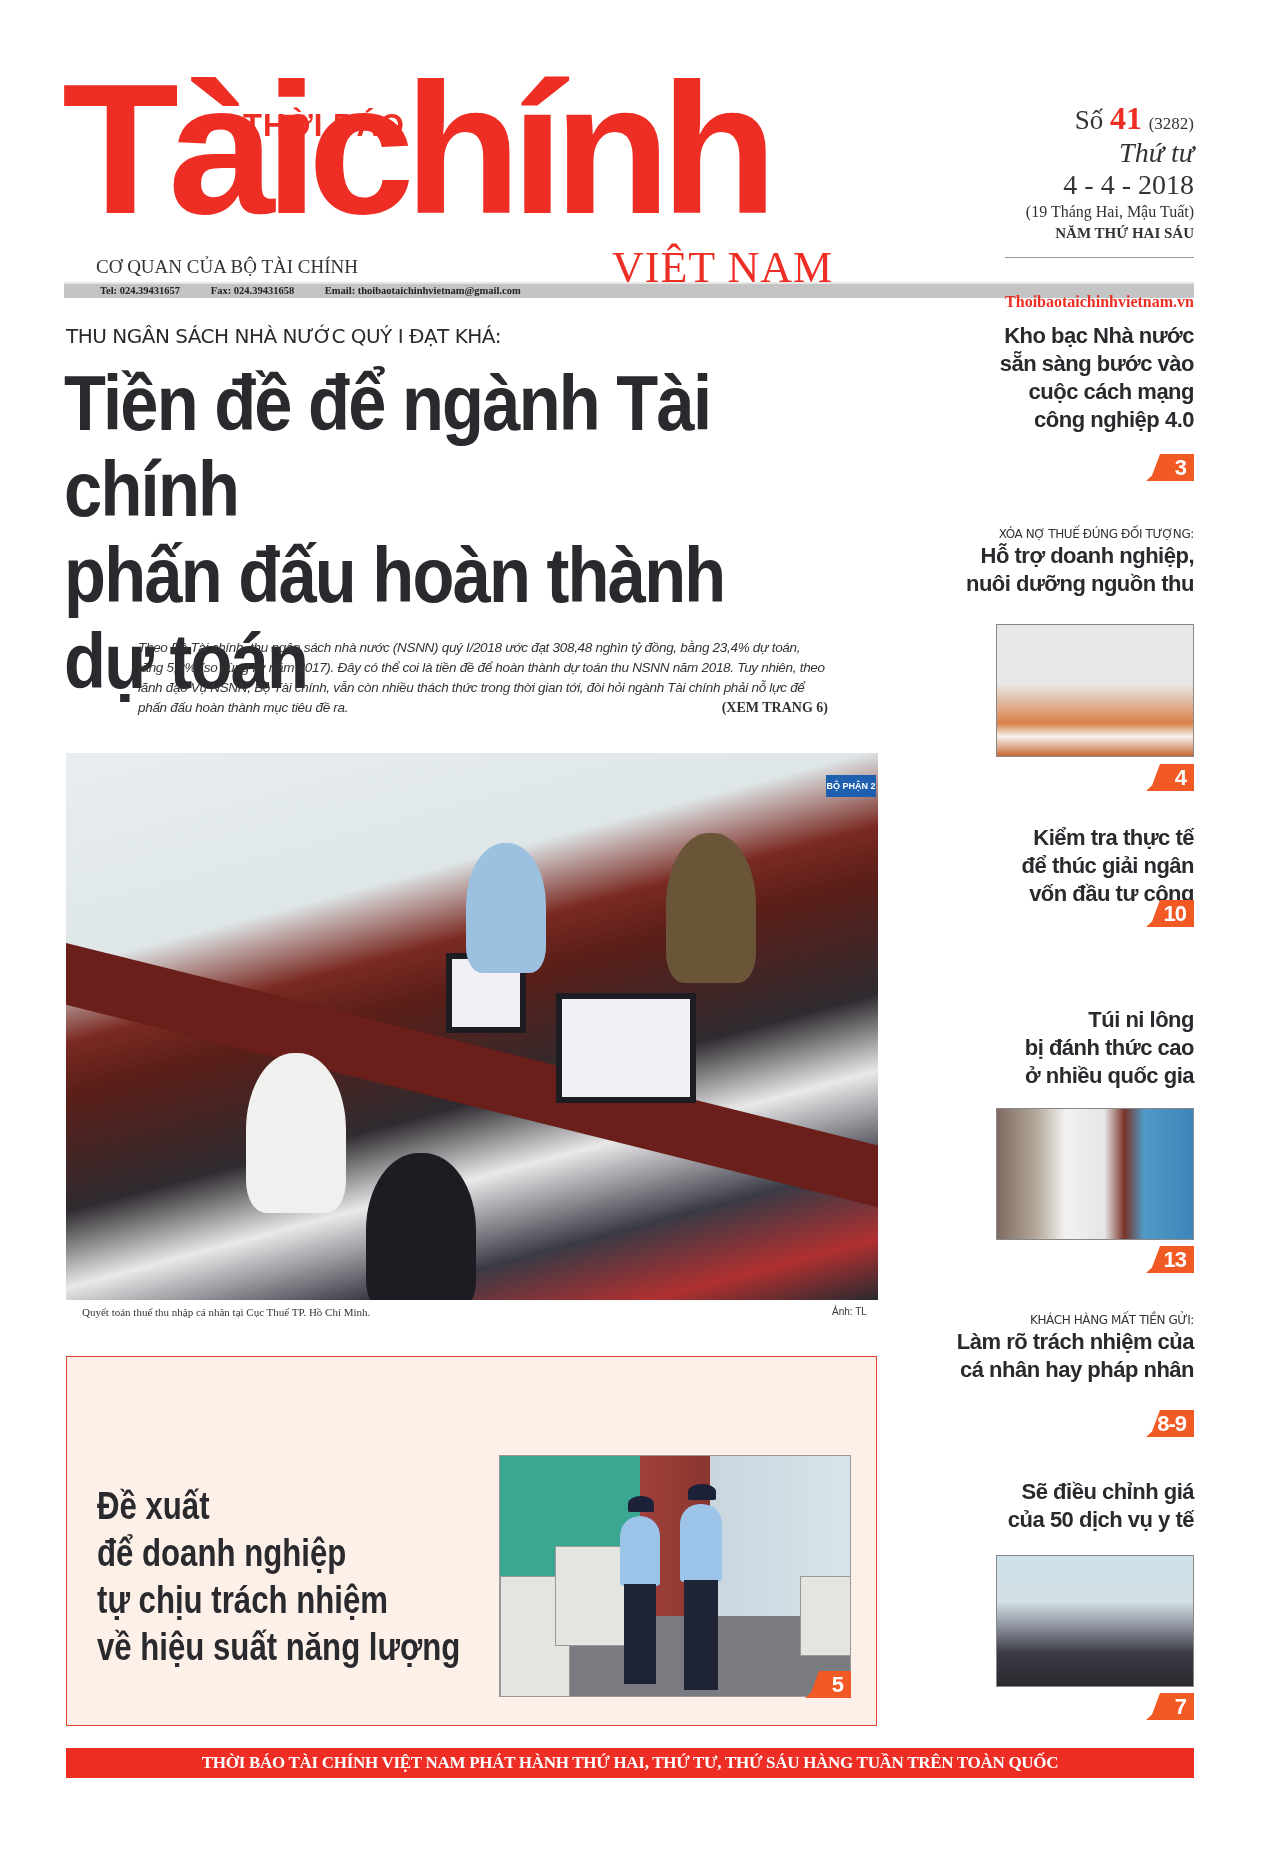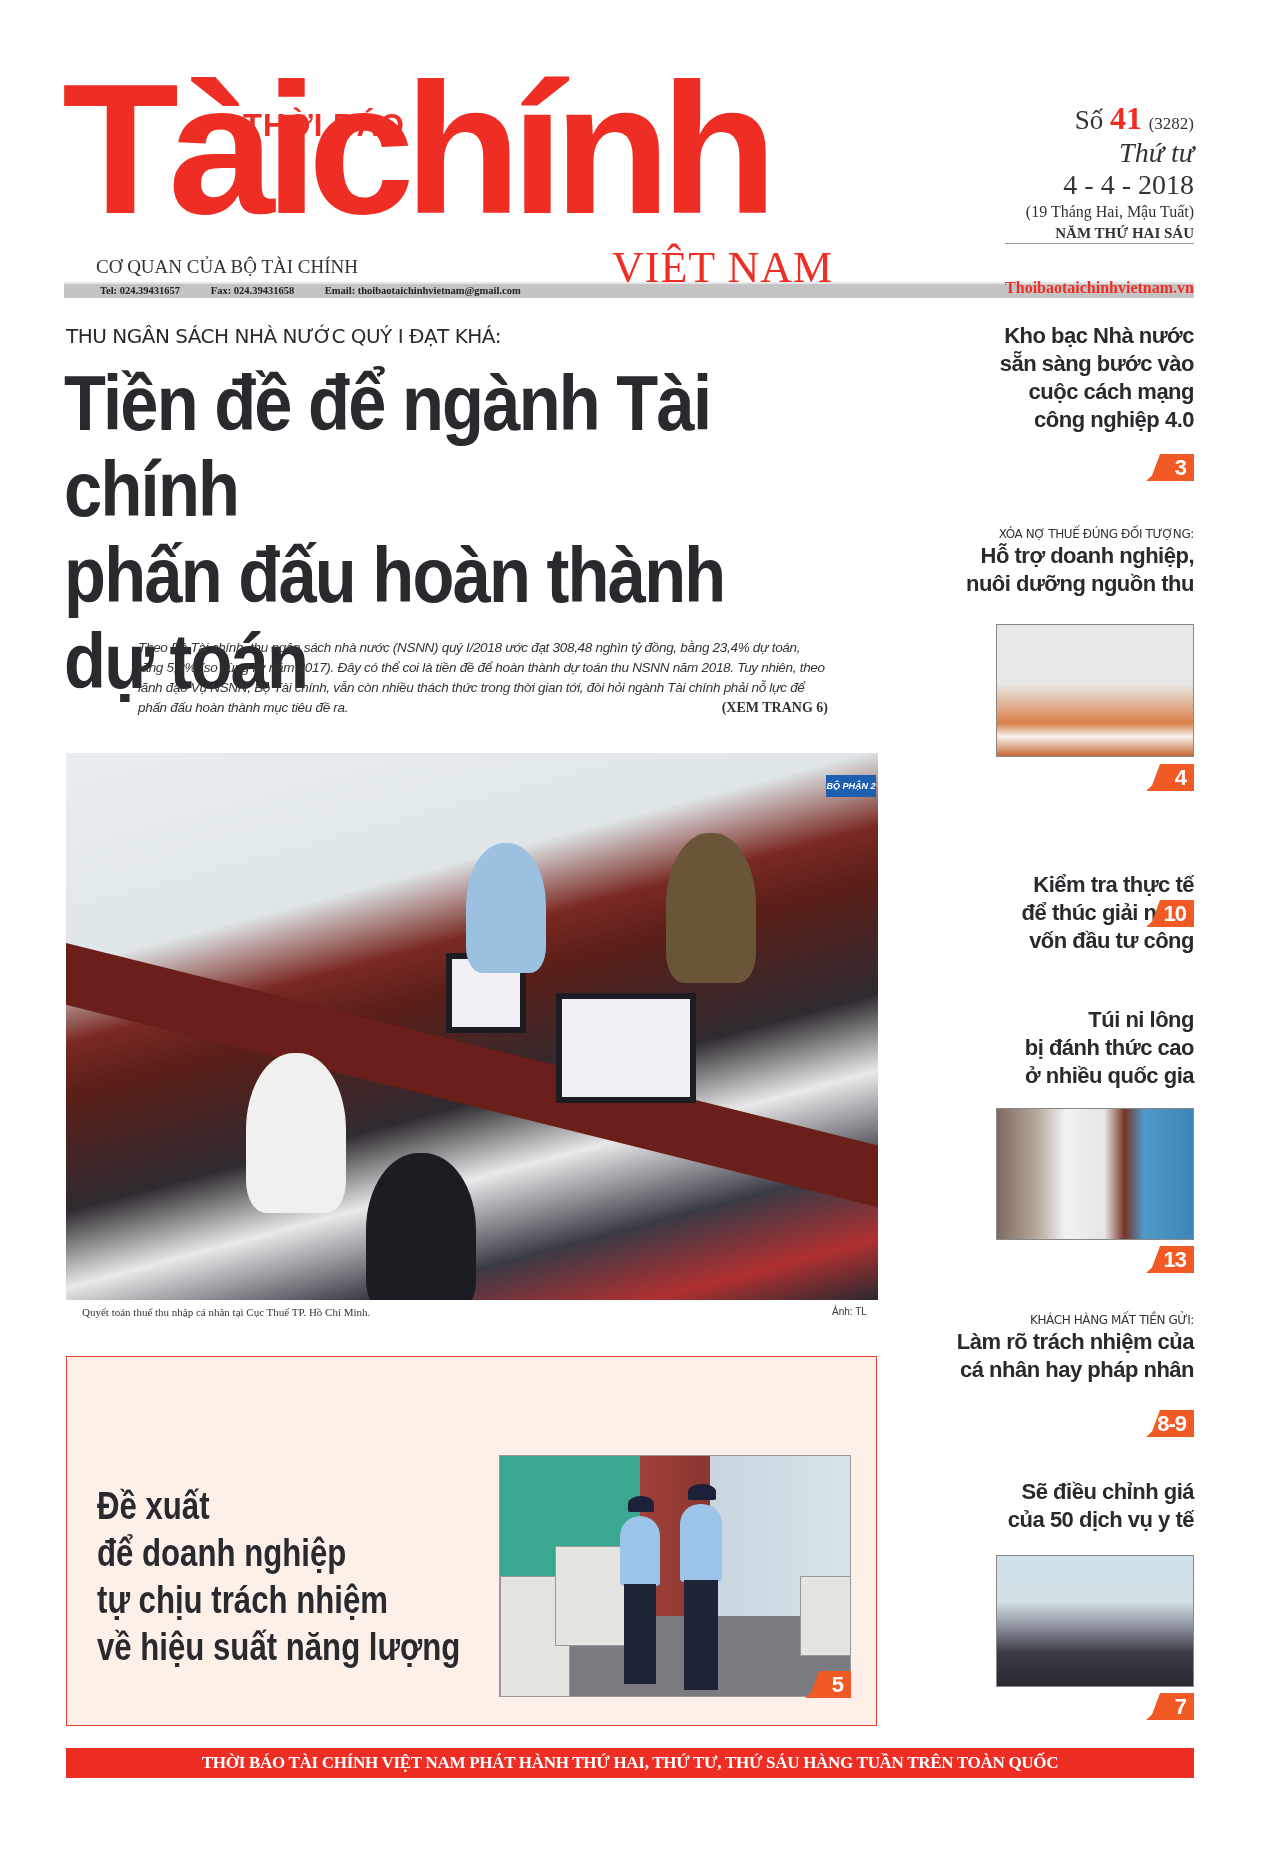--- a/index.html
+++ b/index.html
@@ -17,33 +17,33 @@
   .contact-bar span { margin-right: 28px; }
 
   
   .issue { right: 86px; top: 100px; text-align: right; font-family: "Liberation Serif", serif; color: #333; }
   .issue .so { font-size: 27px; }
   .issue .so b { color: #ee2e24; font-size: 32px; }
   .issue .so small { font-size: 17px; }
   .issue .day { font-size: 28px; font-style: italic; line-height: 32px; }
   .issue .date { font-size: 28px; line-height: 32px; }
   .issue .lunar { font-size: 16px; line-height: 22px; }
-  .issue .year { font-size: 15px; font-weight: bold; line-height: 20px; border-bottom: 1px solid #999; padding-bottom: 0; }
+  .issue .year { font-size: 15px; font-weight: bold; line-height: 20px; border-bottom: 1px solid #999; padding-bottom: 14px; }
   .issue .web { font-size: 16px; font-weight: bold; color: #ee2e24; line-height: 28px; margin-top: 30px; }
 
   
   .kicker { left: 66px; top: 324px; font-family: "DejaVu Sans", sans-serif; font-size: 20px; color: #2a2a2e; letter-spacing: -0.5px; }
   .headline { left: 64px; top: 360px; width: 830px; font-family: "Liberation Sans", sans-serif; font-weight: 900; font-size: 78px; line-height: 86px; color: #2a2a2e; letter-spacing: -2px; transform: scaleX(0.88); transform-origin: left top; width: 940px; }
   .sapo { left: 138px; top: 638px; width: 690px; font-family: "Liberation Sans", sans-serif; font-style: italic; font-size: 13.5px; line-height: 20px; color: #333; letter-spacing: -0.3px; }
   .xem { right: 452px; top: 700px; font-family: "Liberation Serif", serif; font-weight: bold; font-size: 14px; color: #333; }
 
   .photo-main { left: 66px; top: 753px; width: 812px; height: 547px; overflow: hidden;
     background:
       linear-gradient(180deg, rgba(255,255,255,0.0) 0%, rgba(0,0,0,0) 100%),
-      linear-gradient(165deg, #e8eef0 0%, #dfe6e8 28%, #7a2a22 38%, #5a1e18 45%, #2f2b30 60%, #e9e9ea 70%, #3a3a45 82%, #b03030 92%, #2a2a30 100%); font-style: italic; }
+      linear-gradient(165deg, #e8eef0 0%, #dfe6e8 28%, #7a2a22 38%, #5a1e18 45%, #2f2b30 60%, #e9e9ea 70%, #3a3a45 82%, #b03030 92%, #2a2a30 100%); }
   .photo-main .counter { position: absolute; left: 0; top: 190px; width: 900px; height: 60px; background: #6b1f1a; transform: rotate(14deg); transform-origin: left top; }
   .photo-main .screen { position: absolute; background: #f2f0f4; border: 6px solid #1c1c22; }
   .photo-main .person { position: absolute; border-radius: 48% 48% 20% 20%; }
   .photo-main .sign { position: absolute; background: #1f5fb0; color: #fff; font-size: 9px; font-weight: bold; text-align: center; }
 
   .caption { left: 82px; top: 1306px; font-family: Liberation Serif, serif; font-size: 11px; color: #333; }
   .credit { left: 832px; top: 1306px; font-family: "Liberation Sans", sans-serif; font-size: 10px; color: #333; }
 
   
   .feat-box { left: 66px; top: 1356px; width: 811px; height: 370px; background: #fdf0e9; border: 1px solid #e04030; }
@@ -150,21 +150,21 @@
 <div class="tag" style="left:1146px;top:454px;width:48px;">3</div>
 
 <div class="side-kicker" style="top:527px;">XÓA NỢ THUẾ ĐÚNG ĐỐI TƯỢNG:</div>
 <div class="side" style="top:542px;">
   <div>Hỗ trợ doanh nghiệp,</div>
   <div>nuôi dưỡng nguồn thu</div>
 </div>
 <div class="side-photo sp1"></div>
 <div class="tag" style="left:1146px;top:764px;width:48px;">4</div>
 
-<div class="side" style="top:871px;">
+<div class="side" style="top:824px;">
   <div>Kiểm tra thực tế</div>
   <div>để thúc giải ngân</div>
   <div>vốn đầu tư công</div>
 </div>
 <div class="tag" style="left:1146px;top:900px;width:48px;">10</div>
 
 <div class="side" style="top:1006px;">
   <div>Túi ni lông</div>
   <div>bị đánh thức cao</div>
   <div>ở nhiều quốc gia</div>

